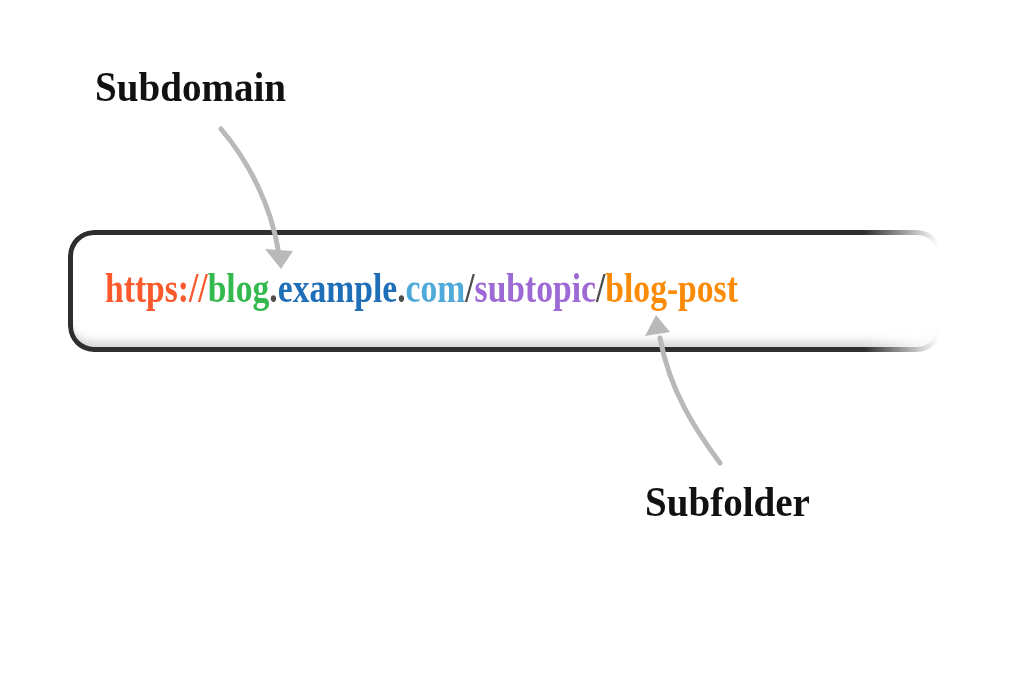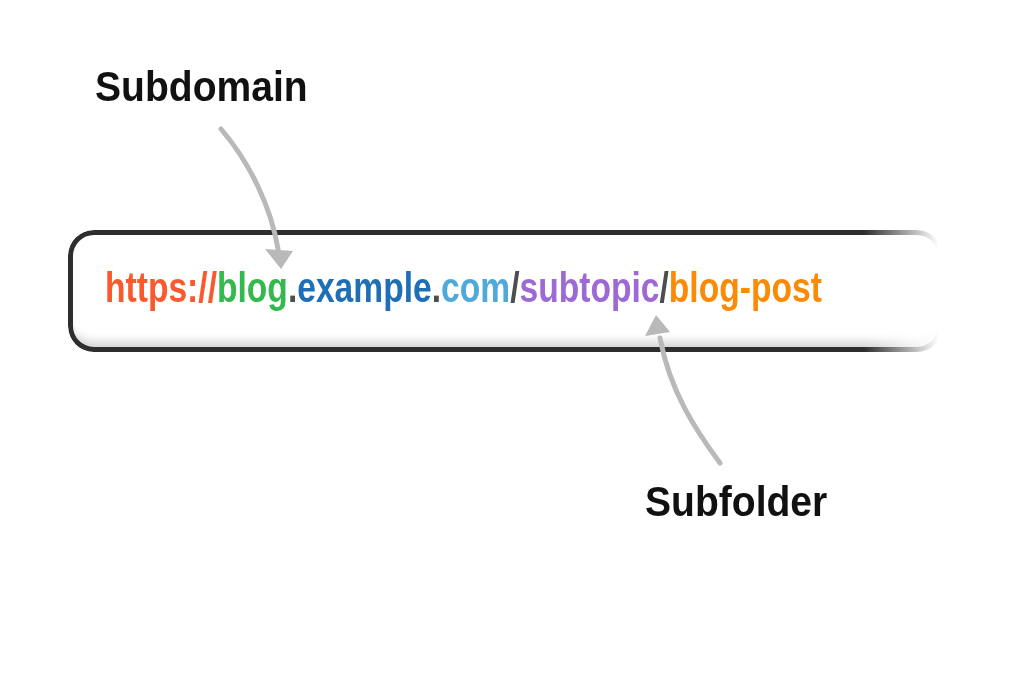--- a/index.html
+++ b/index.html
@@ -6,21 +6,21 @@
     margin: 0;
     padding: 0;
     background: #ffffff;
   }
   .canvas {
     position: relative;
     width: 1024px;
     height: 575px;
     background: #ffffff;
     overflow: hidden;
-    font-family: Liberation Sans, sans-serif;
+    font-family: Liberation Serif, serif;
   }
   .annotation-label {
     position: absolute;
     font-size: 42px;
     font-weight: 700;
     line-height: 1.2;
     color: var(--label-color, #111111);
     white-space: nowrap;
     transform: scaleX(0.93);
     transform-origin: left top;

